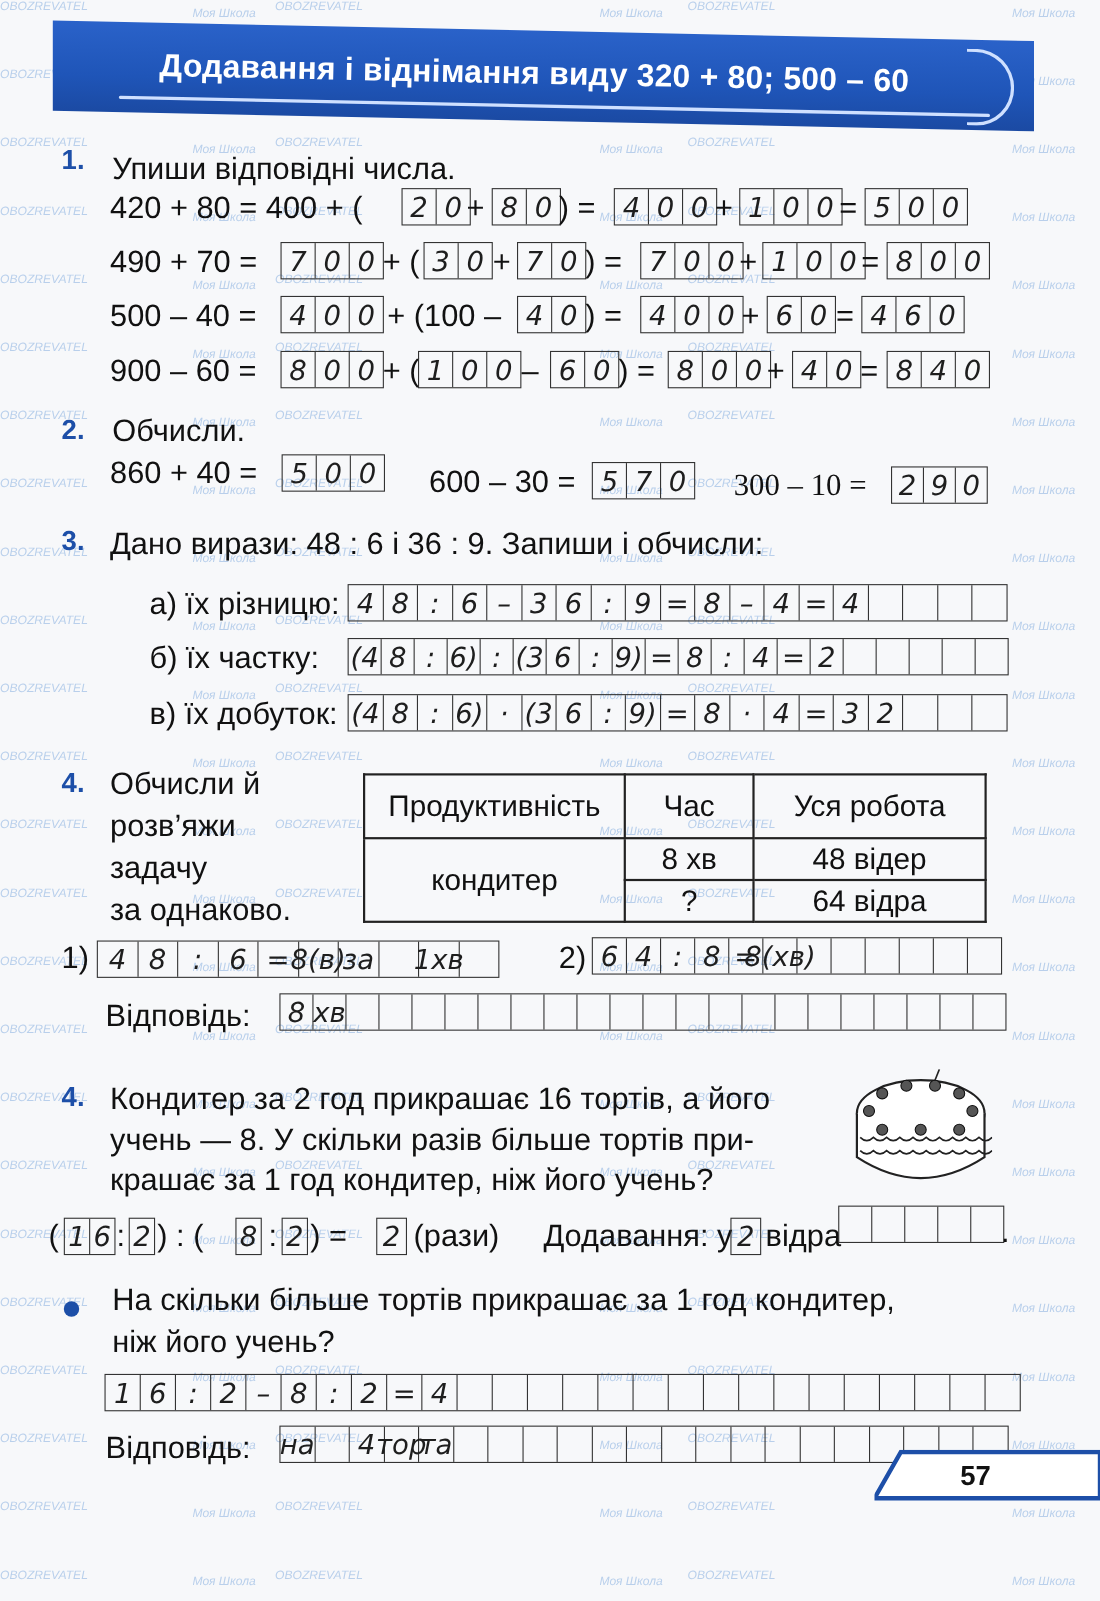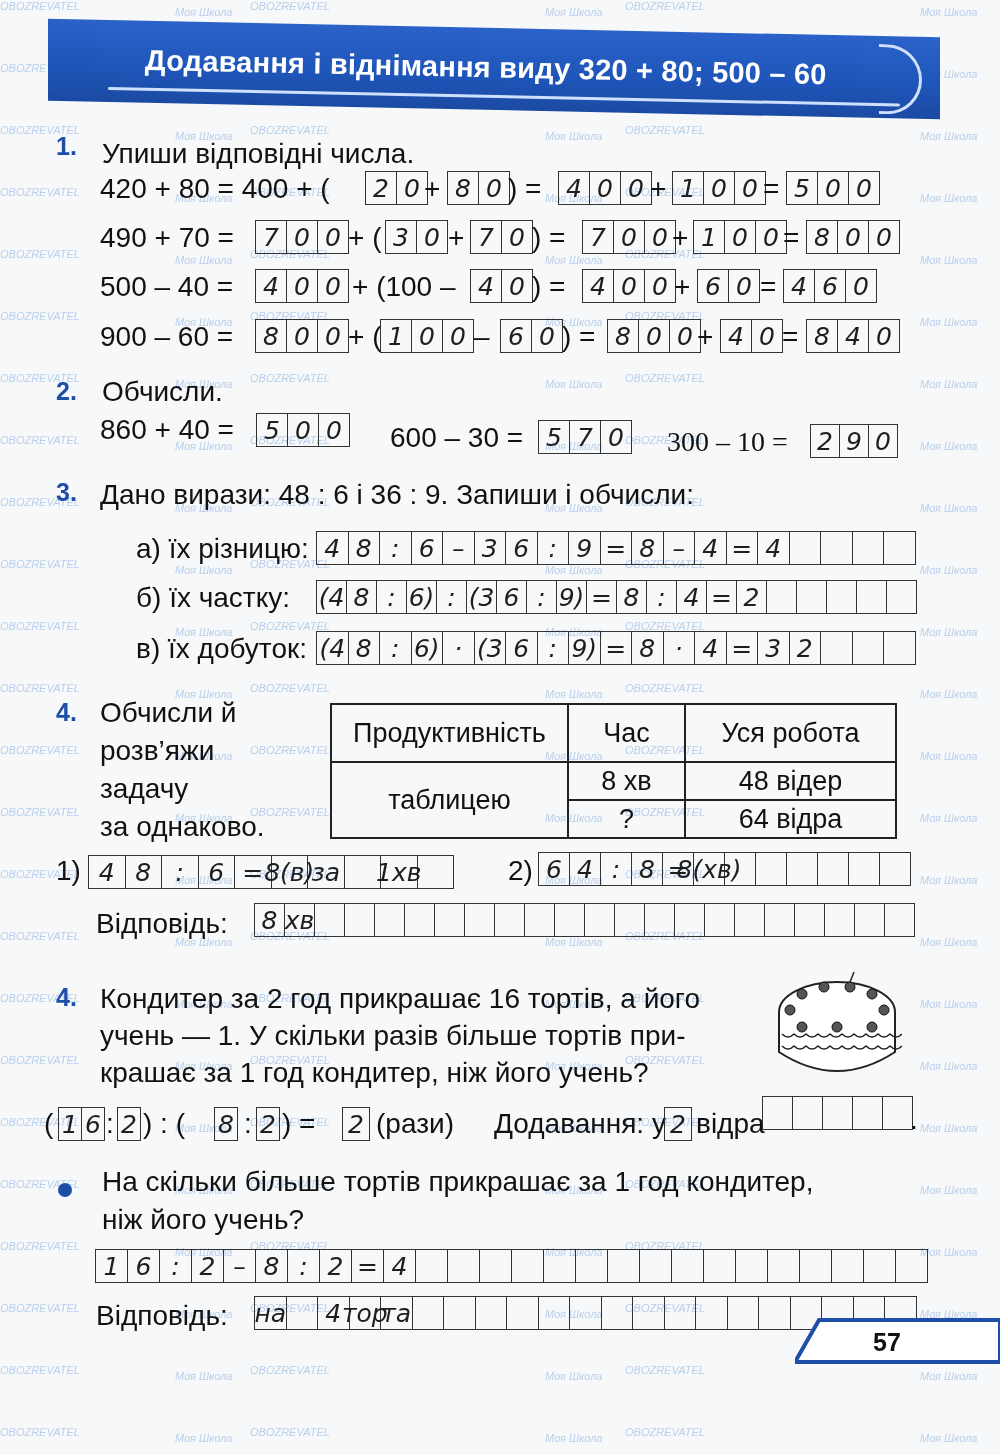--- a/index.html
+++ b/index.html
@@ -415,21 +415,21 @@
   </div>
 
 <table class="t4">
   <tbody>
       <tr style="height:58px;">
     <td style="width:235px;">Продуктивність</td>
     <td style="width:115px;">Час</td>
     <td>Уся робота</td>
   </tr>
   <tr style="height:38px;">
-    <td rowspan="2">таблицею</td>
+    <td rowspan="2">кондитер</td>
     <td>8 хв</td>
     <td>48 відер</td>
   </tr>
   <tr style="height:38px;">
     <td>?</td>
     <td>64 відра</td>
   </tr>
 </tbody>
   </table>
 
@@ -485,21 +485,21 @@
       <div class="c" style="width: 29px;"></div>
       <div class="c" style="width: 29px;"></div>
       <div class="c" style="width: 29px;"></div>
       <div class="c" style="width: 29px;"></div>
     </div>
   </div>
 
 <div class="num" style="left:56px;top:983px;">4.</div>
 <div id="ex5-text">
     <div class="txt" style="left: 100px; top: 985px;">Кондитер за 2 год прикрашає 16 тортів, а його</div>
-    <div class="txt" style="left: 100px; top: 1022px;">учень — 1. У скільки разів більше тортів при-</div>
+    <div class="txt" style="left: 100px; top: 1022px;">учень — 8. У скільки разів більше тортів при-</div>
     <div class="txt" style="left: 100px; top: 1059px;">крашає за 1 год кондитер, ніж його учень?</div>
   </div>
 
 <svg class="cake" viewBox="0 0 130 110">
   <ellipse cx="65" cy="40" rx="58" ry="30" fill="#fff" stroke="#222" stroke-width="2"></ellipse>
   <path d="M7 40 L7 80 Q65 118 123 80 L123 40" fill="#fff" stroke="#222" stroke-width="2"></path>
   <path d="M10 62 q6 6 12 0 q6 6 12 0 q6 6 12 0 q6 6 12 0 q6 6 12 0 q6 6 12 0 q6 6 12 0 q6 6 12 0 q6 6 12 0 q6 6 12 0" fill="none" stroke="#222" stroke-width="1.5"></path>
   <path d="M10 74 q6 6 12 0 q6 6 12 0 q6 6 12 0 q6 6 12 0 q6 6 12 0 q6 6 12 0 q6 6 12 0 q6 6 12 0 q6 6 12 0 q6 6 12 0" fill="none" stroke="#222" stroke-width="1.5"></path>
   <g fill="#555" stroke="#111">
     <circle cx="30" cy="22" r="5"></circle>

